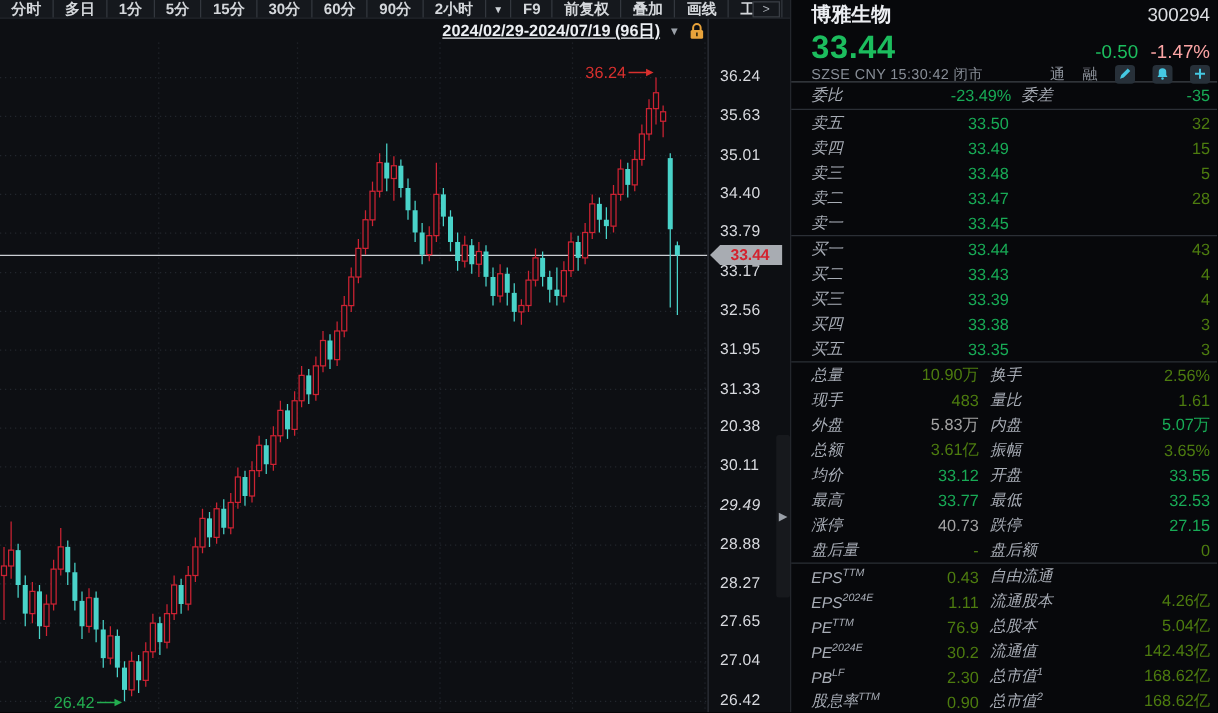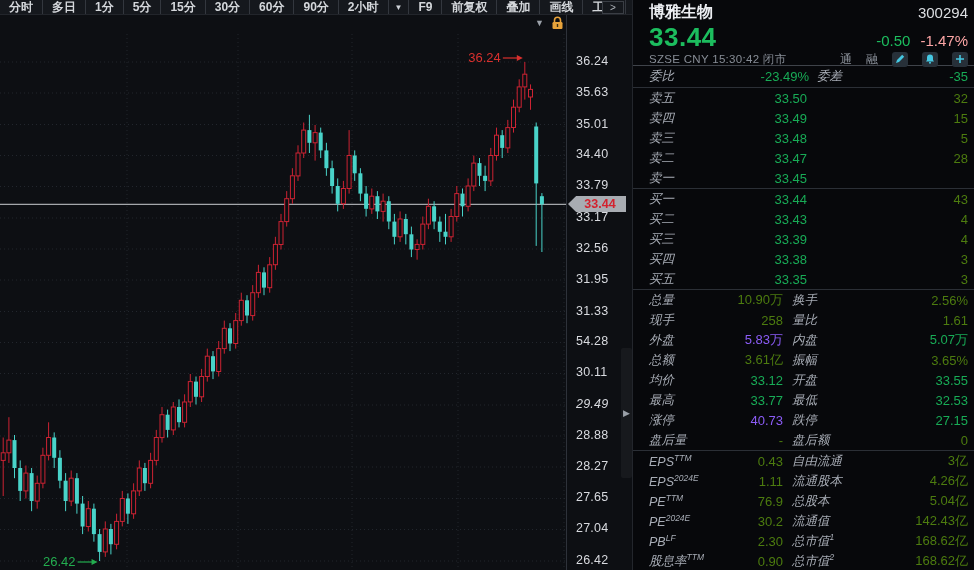--- a/index.html
+++ b/index.html
@@ -52,21 +52,21 @@
   .session { font-size:11.5px; color:#878d96; letter-spacing:.3px; }
   .mk-tags { margin-left:auto; display:flex; align-items:center; gap:14px; }
   .mk-tag { font-size:12px; color:#8f959e; }
   .icon-box { width:16px; height:15px; border-radius:3px; background:#273039; display:flex;
               align-items:center; justify-content:center; cursor:pointer; }
   .icon-box svg { display:block; }
 
   .row { display:flex; align-items:center; height:20px; padding:0 6px 0 16px; font-size:13px; }
   .wb-row { height:22px; border-bottom:1px solid #2b2f36; }
   .lbl { color:#a8adb6; font-size:12.5px;font-style:italic; }
-  .vw { color:#4d7c0f; } .vg { color:#18ab56; } .vr { color:#8b5cf6; }
+  .vw { color:#4d7c0f; } .vg { color:#18ab56; } .vr { color:#a3a3a3; }
   .wb-val { flex:0 0 100px; text-align:right; }
   .wb-lbl2 { margin-left:8px; }
   .wb-val2 { flex:1; text-align:right; }
   .ob-lbl { flex:0 0 60px; }
   .ob-price { flex:0 0 98px; text-align:right; }
   .ob-qty { flex:1; text-align:right; }
   #buy-rows { border-top:1px solid #2b2f36; }
   #stats-rows { border-top:1px solid #2b2f36; }
   #fund-rows { border-top:1px solid #2b2f36; }
   .st-l1 { flex:0 0 62px; }
@@ -318,21 +318,21 @@
     </div>
   <div class="axis-label" style="top: 54px;">36.24</div>
       <div class="axis-label" style="top: 85px;">35.63</div>
       <div class="axis-label" style="top: 117px;">35.01</div>
       <div class="axis-label" style="top: 147px;">34.40</div>
       <div class="axis-label" style="top: 178px; text-align: right;">33.79</div>
       <div class="axis-label" style="top: 210px;">33.17</div>
       <div class="axis-label" style="top: 241px;">32.56</div>
       <div class="axis-label" style="top: 272px;">31.95</div>
       <div class="axis-label" style="top: 304px;">31.33</div>
-      <div class="axis-label" style="top: 334px;">54.28</div>
+      <div class="axis-label" style="top: 334px;">20.38</div>
       <div class="axis-label" style="top: 365px;">30.11</div>
       <div class="axis-label" style="top: 397px; font-style: italic;">29.49</div>
       <div class="axis-label" style="top: 428px;">28.88</div>
       <div class="axis-label" style="top: 459px;">28.27</div>
       <div class="axis-label" style="top: 490px;">27.65</div>
       <div class="axis-label" style="top: 521px;">27.04</div>
       <div class="axis-label" style="top: 553px;">26.42</div>
     </div>
 
   <div class="handle">
@@ -352,20 +352,21 @@
         <span class="tb-item">2小时</span>
         <span class="tb-item caret">▼</span>
         <span class="tb-item">F9</span>
         <span class="tb-item">前复权</span>
         <span class="tb-item">叠加</span>
         <span class="tb-item">画线</span>
         <span class="tb-item">工具</span>
       </div>
     <div class="tb-overflow">&gt;</div>
     <div class="date-row">
+      <span class="date-label">2024/02/29-2024/07/19 (96日)</span>
       <span class="date-caret">▼</span>
       <svg class="lock" viewBox="0 0 13 14">
         <path d="M3.5 6V4.2a3 3 0 0 1 6 0V6" fill="none" stroke="#e8a33b" stroke-width="1.6"></path>
         <rect x="1.5" y="6" width="10" height="7" rx="1.2" fill="#e8a33b"></rect>
         <rect x="5.8" y="8" width="1.4" height="3" fill="#3c2f10"></rect>
       </svg>
     </div>
   </div>
 
   <div class="panel">
@@ -466,21 +467,21 @@
       </div>
     <div id="stats-rows">
         <div class="row">
           <span class="lbl st-l1">总量</span>
           <span class="st-v1 vw">10.90万</span>
           <span class="lbl st-l2">换手</span>
           <span class="st-v2 vw">2.56%</span>
         </div>
         <div class="row">
           <span class="lbl st-l1">现手</span>
-          <span class="st-v1 vw">258</span>
+          <span class="st-v1 vw">483</span>
           <span class="lbl st-l2">量比</span>
           <span class="st-v2 vw">1.61</span>
         </div>
         <div class="row">
           <span class="lbl st-l1">外盘</span>
           <span class="st-v1 vr">5.83万</span>
           <span class="lbl st-l2">内盘</span>
           <span class="st-v2 vg">5.07万</span>
         </div>
         <div class="row">
@@ -512,21 +513,20 @@
           <span class="st-v1 vw">-</span>
           <span class="lbl st-l2">盘后额</span>
           <span class="st-v2 vw">0</span>
         </div>
       </div>
     <div id="fund-rows">
         <div class="row">
           <span class="lbl st-l1">EPS<sup>TTM</sup></span>
           <span class="st-v1 vw">0.43</span>
           <span class="lbl st-l2">自由流通</span>
-          <span class="st-v2 vw">3亿</span>
         </div>
         <div class="row">
           <span class="lbl st-l1">EPS<sup>2024E</sup></span>
           <span class="st-v1 vw">1.11</span>
           <span class="lbl st-l2">流通股本</span>
           <span class="st-v2 vw">4.26亿</span>
         </div>
         <div class="row">
           <span class="lbl st-l1">PE<sup>TTM</sup></span>
           <span class="st-v1 vw">76.9</span>

